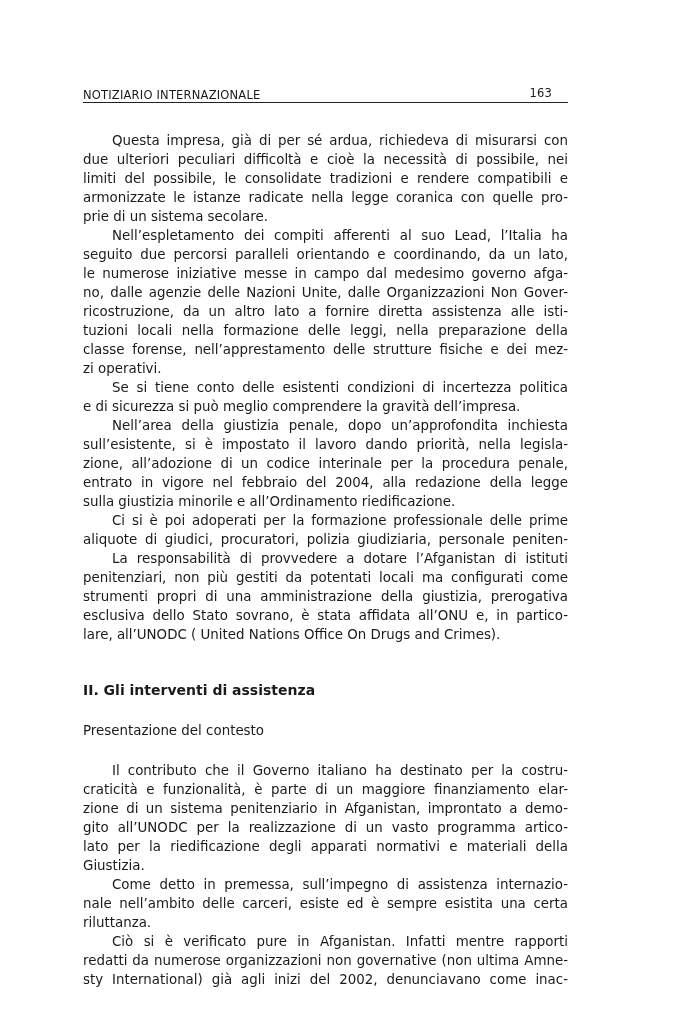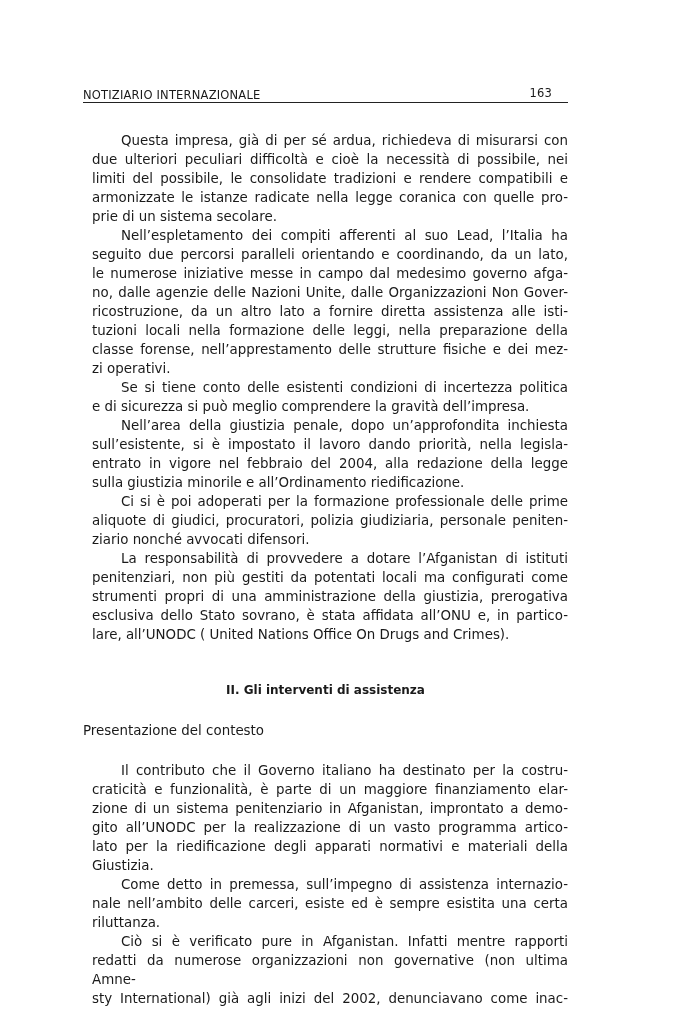--- a/index.html
+++ b/index.html
@@ -5,24 +5,24 @@
   html, body { margin: 0; padding: 0; background: #ffffff; }
   body { width: 699px; height: 1024px; position: relative; overflow: hidden; }
   .page { position: absolute; left: 83px; top: 84px; width: 485px; color: #1a1a1a;
           font-family: "DejaVu Sans", sans-serif; }
   .running-head { position: relative; height: 18px; font-size: 11.5px; letter-spacing: 0.2px; }
   .running-head .title { position: absolute; left: 0; right: 0; text-align: left; top: 4px; }
   .running-head .pagenum { position: absolute; right: 16px; top: 2px; }
   .rule { border-top: 1.3px solid #222; margin-top: 0px; }
   .body { margin-top: 28px; font-size: 13.4px; line-height: 19px; }
   .body p { margin: 0; text-align: justify; text-align-last: left; }
-  .body p .ln { display: block; text-align: justify; text-align-last: justify; margin-left: 9px; }
+  .body p .ln { display: block; text-align: justify; text-align-last: justify; }
   .body p .ln.last { text-align-last: left; }
   .body p .ln.first { text-indent: 29px; }
-  .section-title { font-weight: bold; font-size: 12px; margin-top: 37px; text-align: center; }
+  .section-title { font-weight: bold; font-size: 14px; margin-top: 37px; }
   .subsection-title { font-size: 13.4px; margin-top: 21px; }
   .after-sub { margin-top: 21px; }
 </style>
 </head>
 <body>
 
 <div class="page">
   <div class="running-head">
     <span class="title">NOTIZIARIO INTERNAZIONALE</span>
     <span class="pagenum">163</span>
@@ -48,27 +48,27 @@
           <span class="ln">classe forense, nell’apprestamento delle strutture fisiche e dei mez-</span>
           <span class="ln last">zi operativi.</span>
         </p>
         <p>
           <span class="ln first">Se si tiene conto delle esistenti condizioni di incertezza politica</span>
           <span class="ln last">e di sicurezza si può meglio comprendere la gravità dell’impresa.</span>
         </p>
         <p>
           <span class="ln first">Nell’area della giustizia penale, dopo un’approfondita inchiesta</span>
           <span class="ln">sull’esistente, si è impostato il lavoro dando priorità, nella legisla-</span>
+          <span class="ln">zione, all’adozione di un codice interinale per la procedura penale,</span>
           <span class="ln">entrato in vigore nel febbraio del 2004, alla redazione della legge</span>
           <span class="ln last">sulla giustizia minorile e all’Ordinamento riedificazione.</span>
         </p>
         <p>
           <span class="ln first">Ci si è poi adoperati per la formazione professionale delle prime</span>
           <span class="ln">aliquote di giudici, procuratori, polizia giudiziaria, personale peniten-</span>
-          <span class="ln last">ziario nonché avvocati difensori.</span>
         </p>
         <p>
           <span class="ln first">La responsabilità di provvedere a dotare l’Afganistan di istituti</span>
           <span class="ln">penitenziari, non più gestiti da potentati locali ma configurati come</span>
           <span class="ln">strumenti propri di una amministrazione della giustizia, prerogativa</span>
           <span class="ln">esclusiva dello Stato sovrano, è stata affidata all’ONU e, in partico-</span>
           <span class="ln last">lare, all’UNODC ( United Nations Office On Drugs and Crimes).</span>
         </p>
       </div>
     <div class="section-title">II. Gli interventi di assistenza</div>

